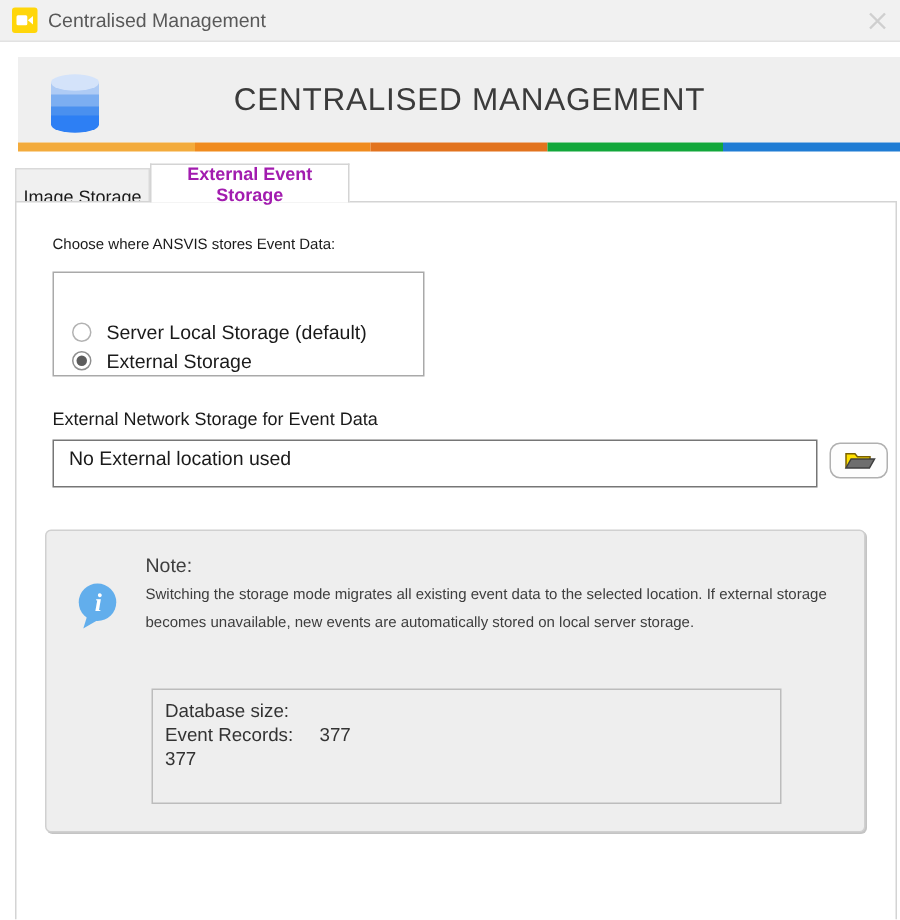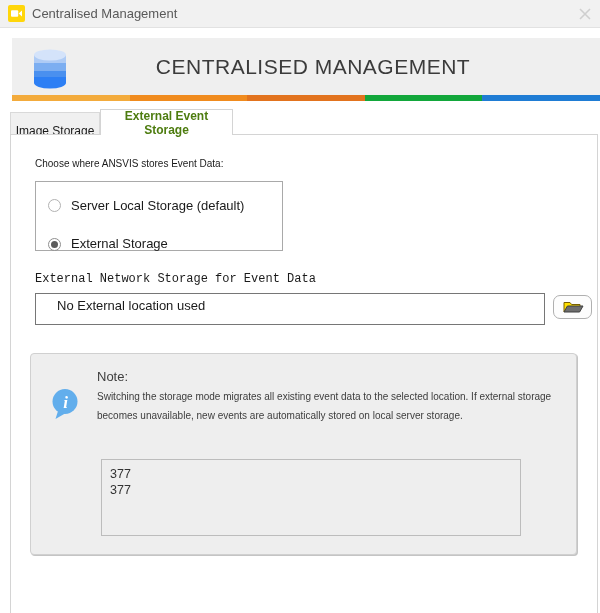--- a/index.html
+++ b/index.html
@@ -56,65 +56,65 @@
     cursor: default;
   }
   .tab-inactive {
     left: 10px; top: 112px; width: 90px; height: 36px;
     background: #f0f0f0; border: 1px solid #d9d9d9; border-bottom: none;
     color: #1a1a1a;
   }
   .tab-active {
     left: 100px; top: 109px; width: 133px; height: 26px;
     background: #ffffff; border: 1px solid #d4d4d4; border-bottom: none;
-    font-weight: 700; color: #4d7c0f; z-index: 3;
+    font-weight: 700; color: #a21caf; z-index: 3;
   }
 
   
   .panel {
     position: absolute; left: 10px; top: 134px; width: 588px; height: 479px;
     background: #ffffff; border: 1px solid #d4d4d4; border-bottom: none;
     z-index: 1;
   }
 
   .choose-label {
     position: absolute; left: 35px; top: 158px; font-size: 10px; color: #1a1a1a;
     z-index: 2;
   }
   .radio-group {
     position: absolute; left: 35px; top: 181px; width: 248px; height: 70px;
     border: 1px solid #a9a9a9; background: #fff; z-index: 2;
   }
   .radio-row {
     position: absolute; left: 12px; display: flex; align-items: center;
     cursor: default;
+    margin-top: 16px;
   }
   .radio-row-1 { top: 16px; }
-  .radio-row-2 { top: 54px; align-items: flex-end; }
+  .radio-row-2 { top: 35px; }
   .radio-circle {
     width: 13px; height: 13px; border-radius: 50%;
     border: 1px solid #b2b2b2; background: #fff; flex: 0 0 auto;
     display: flex; align-items: center; justify-content: center;
   }
   .radio-circle.selected { border-color: #8f8f8f; }
   .radio-circle.selected::after {
     content: ""; width: 7px; height: 7px; border-radius: 50%; background: #5c5c5c;
   }
   .radio-label { margin-left: 10px; font-size: 13px; color: #1a1a1a; white-space: nowrap; }
 
   .ext-label {
     position: absolute; left: 35px; top: 272px; font-size: 12px; color: #1a1a1a;
     z-index: 2;
-    font-family: Liberation Mono, monospace;
   }
   .ext-input {
     position: absolute; left: 35px; top: 293px; width: 510px; height: 32px;
     border: 1px solid #767676; background: #fff; resize: none;
     font-family: "Liberation Sans", sans-serif; font-size: 13px; color: #1a1a1a;
-    padding: 4px 21px; outline: none; overflow: hidden; z-index: 2;
+    padding: 4px 10px; outline: none; overflow: hidden; z-index: 2;
   }
   .browse-btn {
     position: absolute; left: 553px; top: 295px; width: 39px; height: 24px;
     border: 1px solid #b0b0b0; border-radius: 7px; background: #fdfdfd;
     display: flex; align-items: center; justify-content: center;
     cursor: default; z-index: 2;
   }
 
   
   .note-panel {
@@ -217,22 +217,24 @@
         <path d="M7 23 L4.5 31 L14 25.5 Z" fill="#62aeec"></path>
         <circle cx="14" cy="13.5" r="12.5" fill="#62aeec"></circle>
         <text x="14.5" y="19.5" font-family="'Liberation Serif', serif" font-style="italic" font-weight="bold" font-size="17" fill="#ffffff" text-anchor="middle">i</text>
       </svg>
     </div>
     <div class="note-title">Note:</div>
     <div class="note-body">Switching the storage mode migrates all existing event data to the selected location. If external storage becomes unavailable, new events are automatically stored on local server storage.</div>
 
     <div class="stats-box">
       <div class="stat-row">
+        <span class="stat-label">Database size:</span>
       </div>
       <div class="stat-row">
+        <span class="stat-label">Event Records:</span>
         <span class="stat-value">377</span>
       </div>
       <div class="stat-row">
         <span class="stat-value">377</span>
       </div>
     </div>
   </div>
 
 </div>
 

